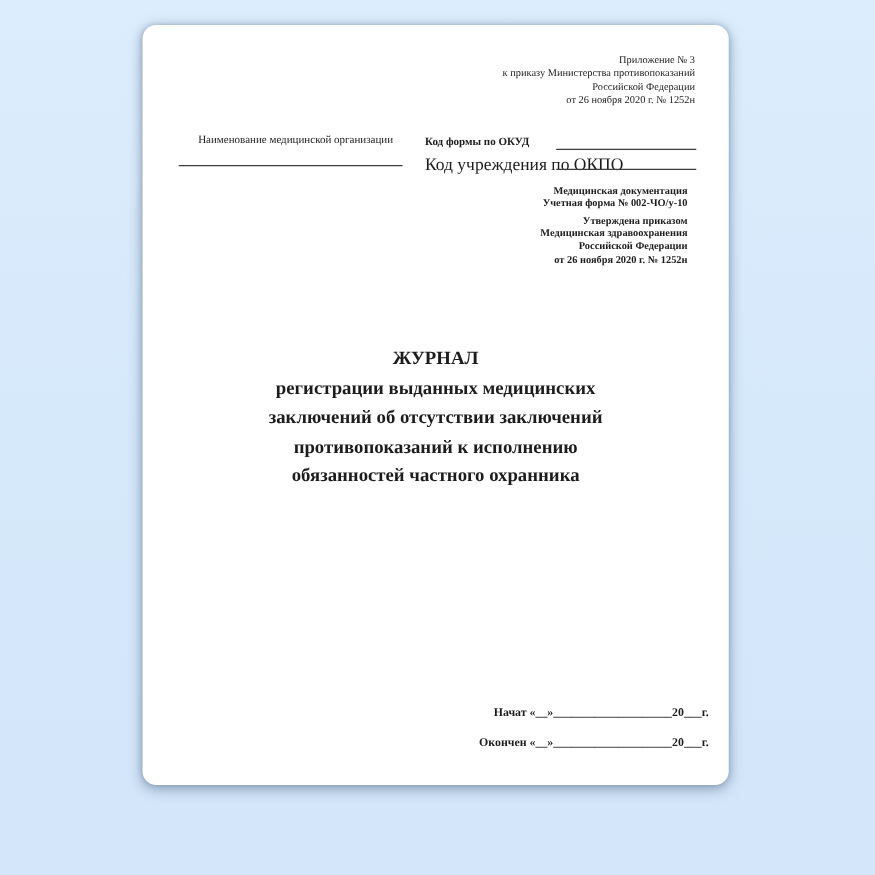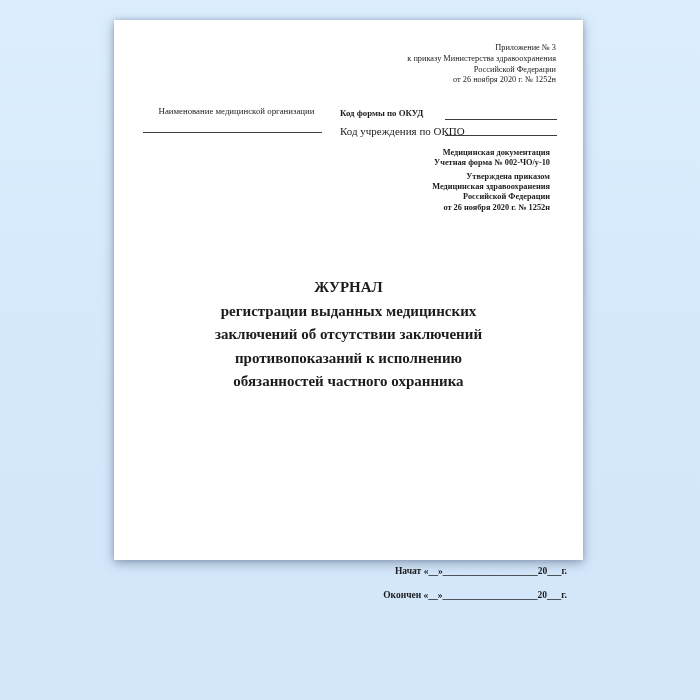--- a/index.html
+++ b/index.html
@@ -20,23 +20,24 @@
     background: linear-gradient(180deg,
       var(--background-top, #dceefd) 0%,
       #d6e9fb 45%,
       var(--background-bottom, #d3e6fa) 100%);
   }
   .paper {
     position: absolute;
     left: 114px;
     top: 20px;
     width: 469px;
-    height: 540px;
+    height: 608px;
     background: var(--paper, #ffffff);
     box-shadow: 0 3px 11px rgba(92, 114, 143, 0.60), 0 0 4px rgba(92, 114, 143, 0.35);
+    border-radius: 11px;
   }
   .appendix {
     position: absolute;
     top: 23px;
     right: 27px;
     text-align: right;
     font-size: 8.3px;
     line-height: 10.8px;
     white-space: nowrap;
   }
@@ -50,21 +51,21 @@
     line-height: 11px;
     font-family: Liberation Serif, serif;
   }
   .rule {
     position: absolute;
     border-top: 1px solid var(--line, #3d3d3d);
     height: 4px; 
   }
   .org-rule   { top: 112px; left: 29px;  width: 179px; }
   .okud-label { position: absolute; top: 88px;  left: 226px; font-size: 8.8px; white-space: nowrap; font-weight: bold; }
-  .okpo-label { position: absolute; top: 105px; left: 226px; font-size: 11px; white-space: nowrap; }
+  .okpo-label { position: absolute; top: 105px; left: 226px; font-size: 14px; white-space: nowrap; }
   .okud-rule  { top: 99px;  left: 331px; width: 112px; }
   .okpo-rule  { top: 115px; left: 331px; width: 112px; }
   .meddoc {
     position: absolute;
     top: 128px;
     left: 236px;
     width: 200px;
     text-align: right;
     font-size: 8.3px;
     line-height: 10.2px;
@@ -96,21 +97,21 @@
   .dates .date-line + .date-line { margin-top: 12px; }
 </style>
 </head>
 <body>
 
 <div class="canvas">
   <div class="paper">
 
     <div class="appendix">
       <div>Приложение № 3</div>
-      <div>к приказу Министерства здравоохранения</div>
+      <div>к приказу Министерства противопоказаний</div>
       <div>Российской Федерации</div>
       <div>от 26 ноября 2020 г. № 1252н</div>
     </div>
 
     <div class="org-label">Наименование медицинской организации</div>
     <div class="rule org-rule"></div>
 
     <div class="okud-label">Код формы по ОКУД</div>
     <div class="rule okud-rule"></div>
 

